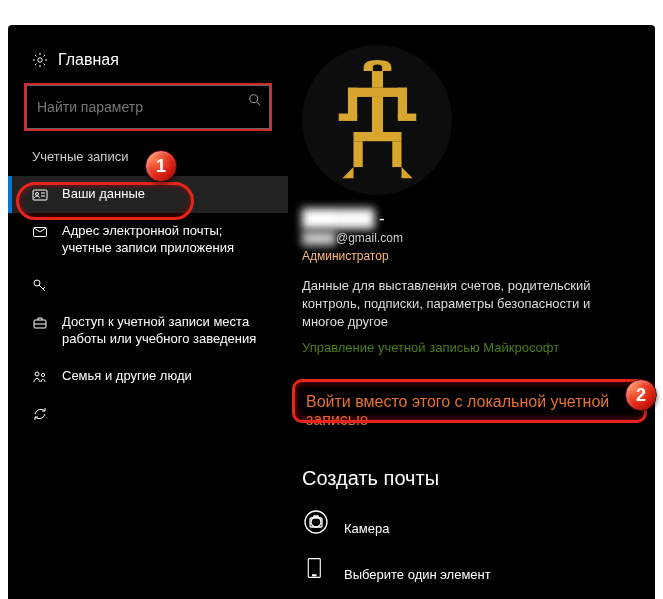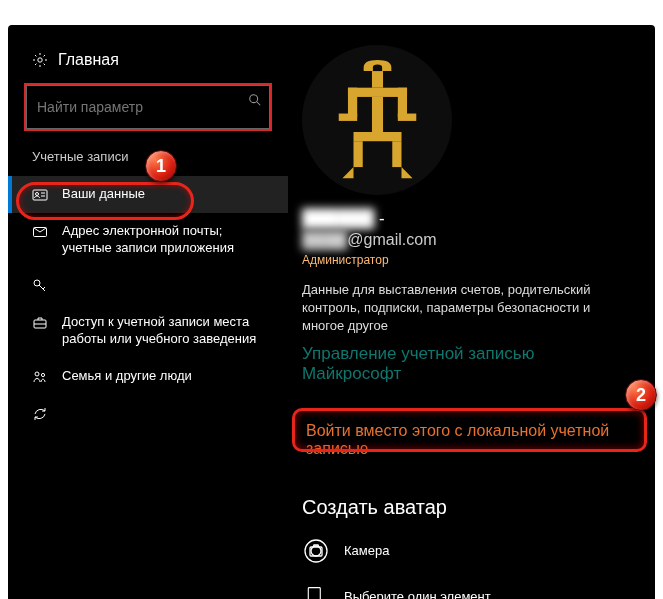--- a/index.html
+++ b/index.html
@@ -17,31 +17,31 @@
 .nav-item .icon { width: 16px; height: 16px; flex-shrink: 0; margin-top: 1px; display: flex; align-items: center; justify-content: center; }
 .nav-item.active { background: #222; position: relative; text-align: center; }
 .nav-item.active::before { content: ''; position: absolute; left: 0; top: 0; bottom: 0; width: 4px; background: #0078d4; }
 .nav-highlight { position: absolute; left: 8px; top: 157px; width: 178px; height: 38px; border: 3px solid #e8251b; border-radius: 19px; box-shadow: inset 0 0 6px rgba(255,0,0,0.5); pointer-events: none; z-index: 10; }
 .badge-1 { position: absolute; left: 145px; top: 150px; z-index: 11; }
 .main { flex: 1; padding: 20px 24px 0 14px; overflow-y: auto; }
 .avatar { width: 150px; height: 150px; border-radius: 50%; background: #0d0d0d; display: flex; align-items: center; justify-content: center; margin-bottom: 14px; }
 .avatar svg { width: 95px; height: 120px; }
 .username { font-size: 17px; color: #fff; margin-bottom: 2px; }
 .username .blur { filter: blur(4px); user-select: none; }
-.email { font-size: 16px; color: #ccc; margin-bottom: 4px; }
+.email { font-size: 12px; color: #ccc; margin-bottom: 4px; }
 .email .blur { filter: blur(4px); user-select: none; }
 .role { font-size: 12px; color: #fdba74; margin-bottom: 14px; }
 .desc { font-size: 13px; color: #ddd; line-height: 1.4; margin-bottom: 8px; }
-.link { font-size: 17px; color: #0f766e; cursor: pointer; display: block; margin-bottom: 28px; }
+.link { font-size: 13px; color: #4d7c0f; cursor: pointer; display: block; margin-bottom: 28px; }
 .local-link-wrap { position: relative; margin-bottom: 28px; }
 .local-link { font-size: 16px; color: #e8712e; cursor: pointer; padding: 10px 4px; display: block; }
 .local-highlight { position: absolute; left: -10px; top: -4px; width: 355px; height: 44px; border: 3px solid #e8251b; border-radius: 10px; box-shadow: inset 0 0 8px rgba(255,0,0,0.5); pointer-events: none; }
 .badge-2 { position: absolute; left: 625px; top: 379px; z-index: 11; }
 .h2 { font-size: 20px; font-weight: 300; color: #fff; margin-bottom: 18px; }
-.option-row { display: flex; align-items: center; gap: 14px; margin-bottom: 18px; cursor: pointer; }
+.option-row { display: flex; align-items: flex-end; gap: 14px; margin-bottom: 18px; cursor: pointer; }
 .option-icon { width: 28px; height: 28px; display: flex; align-items: center; justify-content: center; }
 .option-label { font-size: 13px; color: #fff; }
 .badge { width: 32px; height: 32px; border-radius: 50%; background: radial-gradient(circle at 30% 28%, #ff7a4a, #d81c0f 60%, #7a0905); border: 1px solid #5a0c06; display: flex; align-items: center; justify-content: center; color: #fff; font-weight: bold; font-size: 18px; box-shadow: 0 2px 4px rgba(0,0,0,0.6), inset 2px 2px 4px rgba(255,255,255,0.4); font-family: Arial, sans-serif; }
 </style>
 </head>
 <body>
 
 <div class="window">
   <div class="content">
 
@@ -158,21 +158,21 @@
       <div class="role">Администратор</div>
 
       <div class="desc">Данные для выставления счетов, родительский контроль, подписки, параметры безопасности и многое другое</div>
       <a class="link">Управление учетной записью Майкрософт</a>
 
       <div class="local-link-wrap">
         <a class="local-link">Войти вместо этого с локальной учетной записью</a>
         <div class="local-highlight"></div>
       </div>
 
-      <div class="h2">Создать аватар</div>
+      <div class="h2">Создать почты</div>
 
       <div class="option-row">
         <span class="option-icon">
           <svg viewBox="0 0 28 28" width="28" height="28" stroke="#fff" fill="none" stroke-width="1.3">
               <circle cx="14" cy="14" r="11"></circle>
               <circle cx="14" cy="14" r="5"></circle>
               <rect x="8" y="10" width="12" height="9" rx="1"></rect>
               <path d="M11 10l1-2h4l1 2"></path>
             </svg>
         </span>

